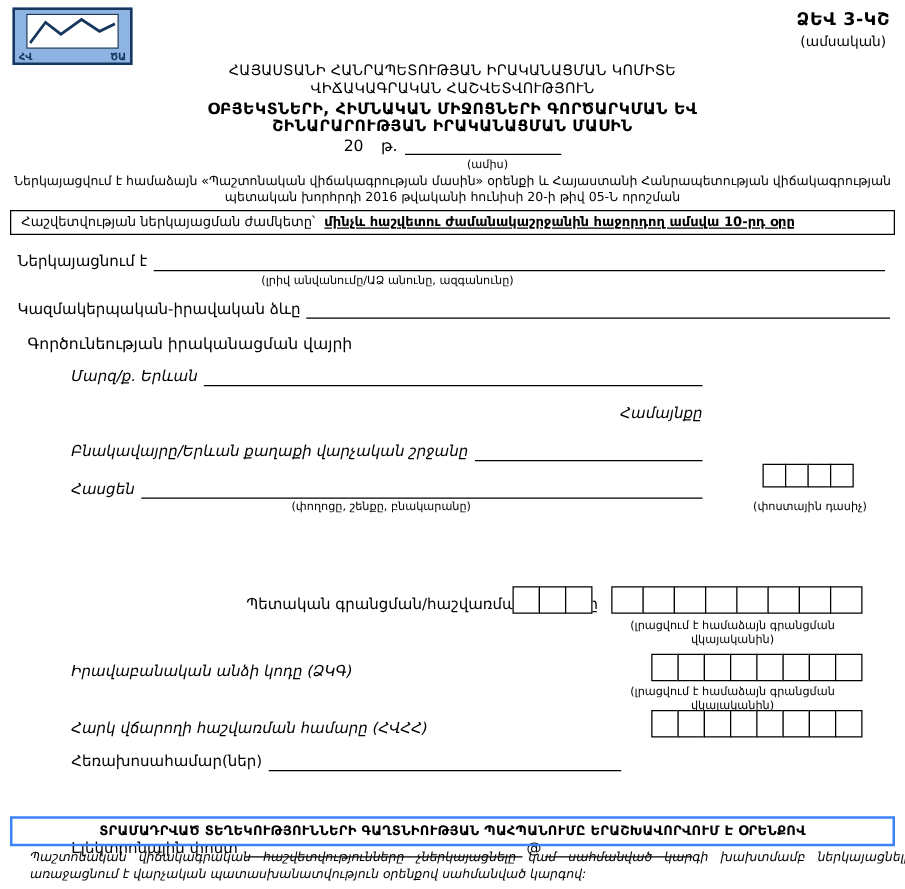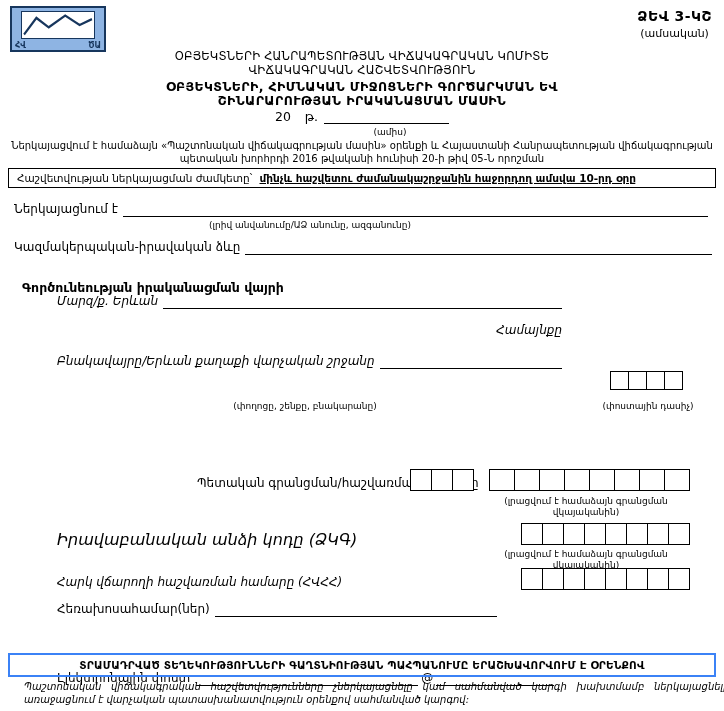--- a/index.html
+++ b/index.html
@@ -40,33 +40,33 @@
   .year-line{width:125px;border-bottom:1px solid #000;height:14px;}
   .month-hint{top:127px;left:330px;width:120px;text-align:center;}
   .legal-basis{top:139px;left:0;width:100%;text-align:center;font-size:10px;line-height:13px;}
   .deadline-box{top:168px;left:8px;width:708px;border:1px solid #000;padding:3px 8px;font-size:10.5px;box-sizing:border-box;}
   .dlv{margin-left:4px;}
 
   
   .presenter-row{top:201px;left:14px;width:694px;}
   .presenter-hint{top:220px;left:150px;width:320px;text-align:center;}
   .legalform-row{top:239px;left:14px;width:698px;}
-  .loc-header{top:280px;left:22px;font-size:12.5px;font-weight:bold;}
+  .loc-header{top:267px;left:22px;font-size:12.5px;font-weight:normal;}
   .region-row{top:293px;left:57px;width:505px;}
   .community-row{top:323px;left:57px;width:505px;flex-direction:column;}
   .settlement-row{top:353px;left:57px;width:505px;}
   .address-row{top:383px;left:57px;width:505px;}
   .postal-cells{top:371px;left:610px;--cw:19px;--ch:19px;}
   .address-hint{top:401px;left:150px;width:310px;text-align:center;}
   .postal-hint{top:401px;left:598px;width:100px;text-align:center;}
   .reg-label{top:476px;left:197px;font-size:12px;}
   .reg-cells1{top:469px;left:410px;}
   .reg-cells2{top:469px;left:489px;--cw:26px;}
   .reg-hint{top:496px;left:480px;width:212px;text-align:center;}
-  .zkg-label{top:530px;left:57px;font-size:16px;}
+  .zkg-label{top:530px;left:57px;font-size:12px;}
   .zkg-cells{top:523px;left:521px;}
   .zkg-hint{top:549px;left:480px;width:212px;text-align:center;}
   .hvhh-label{top:575px;left:57px;font-size:12px;}
   .hvhh-cells{top:568px;left:521px;}
   .phone-row{top:601px;left:57px;width:440px;}
   .email-row{top:629px;left:57px;width:500px;margin-top:41px;}
   .ef1{flex:0 0 222px;margin-left:6px;}
   .ef2{flex:0 0 118px;}
   .at{margin:0 3px;}
 
@@ -87,21 +87,21 @@
     </div>
     <span class="logo-letter left">ՀՎ</span>
     <span class="logo-letter right">ԾԱ</span>
   </div>
 
   <div class="abs code-wrap">
     <div class="form-code">ՁԵՎ 3-ԿՇ</div>
     <div class="form-period">(ամսական)</div>
   </div>
 
-  <div class="abs center l1">ՕԲՅԵԿՏՆԵՐԻ ՀԱՆՐԱՊԵՏՈՒԹՅԱՆ ՎԻՃԱԿԱԳՐԱԿԱՆ ԿՈՄԻՏԵ</div>
+  <div class="abs center l1">ՀԱՅԱՍՏԱՆԻ ՀԱՆՐԱՊԵՏՈՒԹՅԱՆ ԻՐԱԿԱՆԱՑՄԱՆ ԿՈՄԻՏԵ</div>
   <div class="abs center l2">ՎԻՃԱԿԱԳՐԱԿԱՆ ՀԱՇՎԵՏՎՈՒԹՅՈՒՆ</div>
   <div class="abs center l3 b">ՕԲՅԵԿՏՆԵՐԻ, ՀԻՄՆԱԿԱՆ ՄԻՋՈՑՆԵՐԻ ԳՈՐԾԱՐԿՄԱՆ ԵՎ</div>
   <div class="abs center l4 b">ՇԻՆԱՐԱՐՈՒԹՅԱՆ ԻՐԱԿԱՆԱՑՄԱՆ ՄԱՍԻՆ</div>
 
   <div class="abs year-row">
     <span>20</span>
     <span class="ysp"></span>
     <span>թ.</span>
     <span class="ysp2"></span>
     <span class="year-line"></span>
@@ -139,20 +139,24 @@
   <div class="abs row community-row">
     <span class="lbl i">Համայնքը</span>
     <span class="fill"></span>
   </div>
 
   <div class="abs row settlement-row">
     <span class="lbl i">Բնակավայրը/Երևան քաղաքի վարչական շրջանը</span>
     <span class="fill"></span>
   </div>
 
+  <div class="abs row address-row">
+    <span class="lbl i">Հասցեն</span>
+    <span class="fill"></span>
+  </div>
   <div class="abs cells postal-cells"><span class="cell"></span><span class="cell"></span><span class="cell"></span><span class="cell"></span></div>
   <div class="abs hint address-hint">(փողոցը, շենքը, բնակարանը)</div>
   <div class="abs hint postal-hint">(փոստային դասիչ)</div>
 
   <div class="abs reg-label">Պետական գրանցման/հաշվառման համարը</div>
   <div class="abs cells reg-cells1"><span class="cell"></span><span class="cell"></span><span class="cell"></span></div>
   <div class="abs cells reg-cells2"><span class="cell"></span><span class="cell"></span><span class="cell"></span><span class="cell"></span><span class="cell"></span><span class="cell"></span><span class="cell"></span><span class="cell"></span></div>
   <div class="abs hint reg-hint">(լրացվում է համաձայն գրանցման վկայականին)</div>
 
   <div class="abs zkg-label i">Իրավաբանական անձի կոդը (ՁԿԳ)</div>

